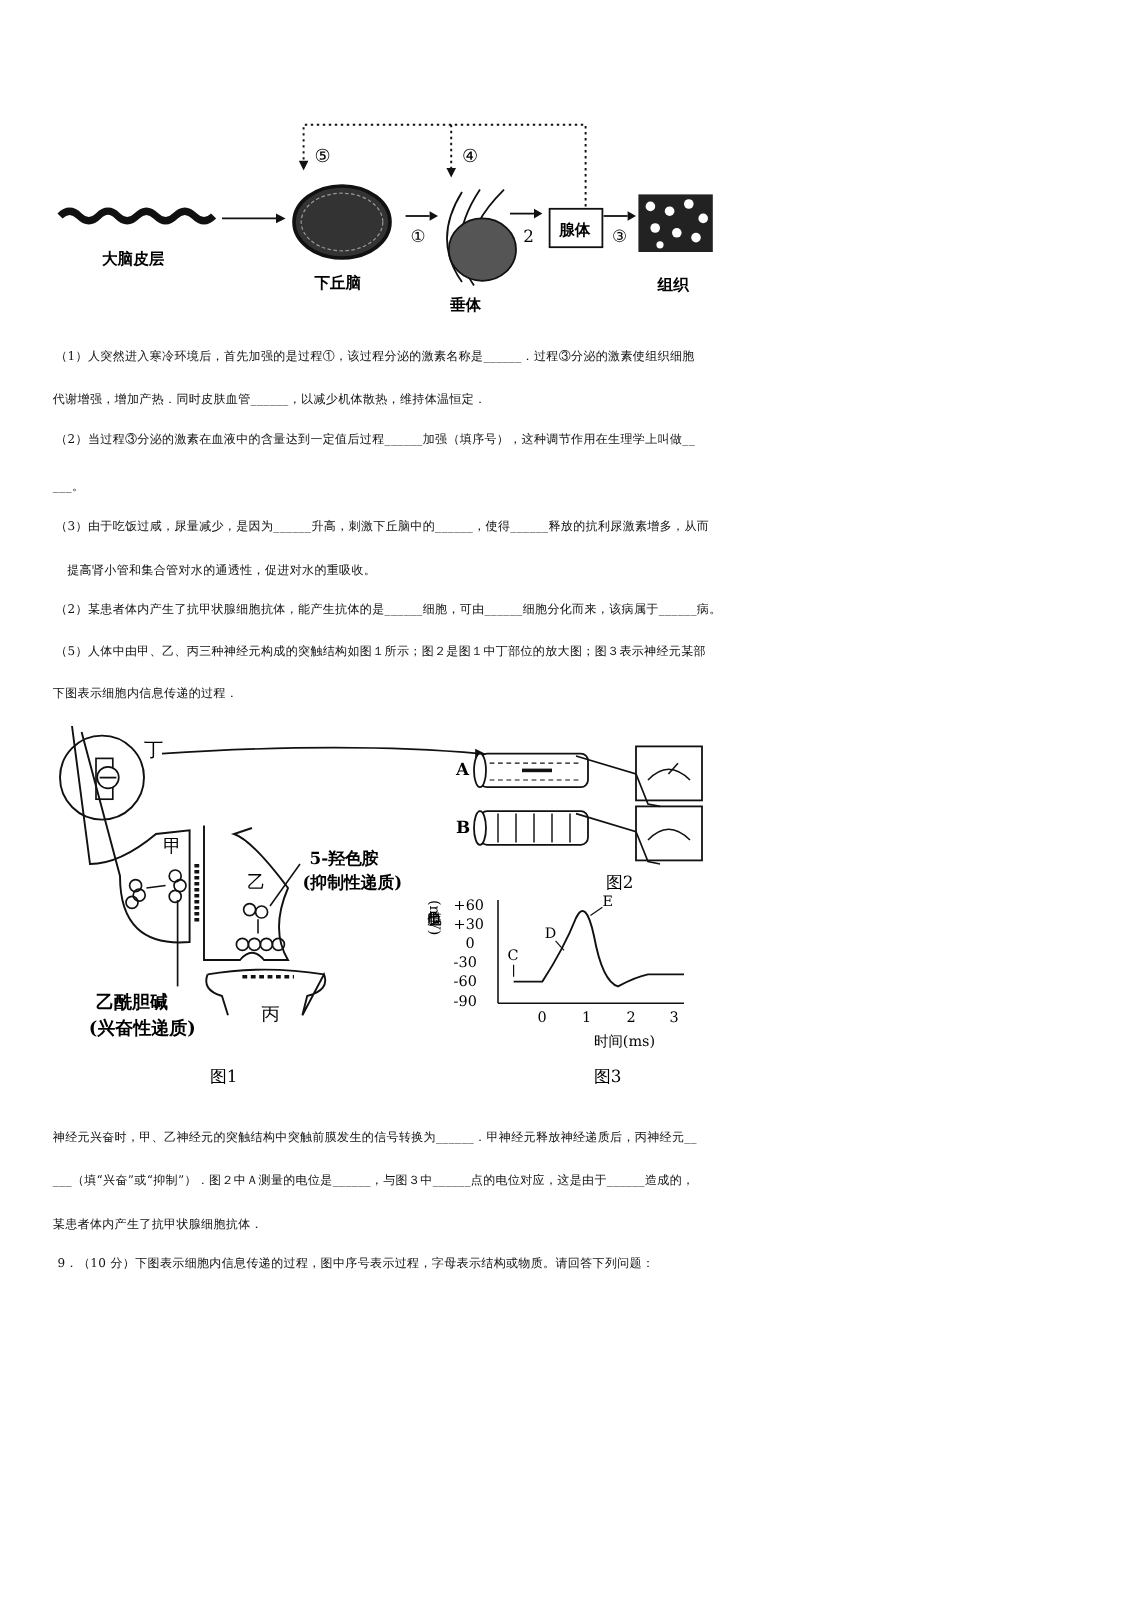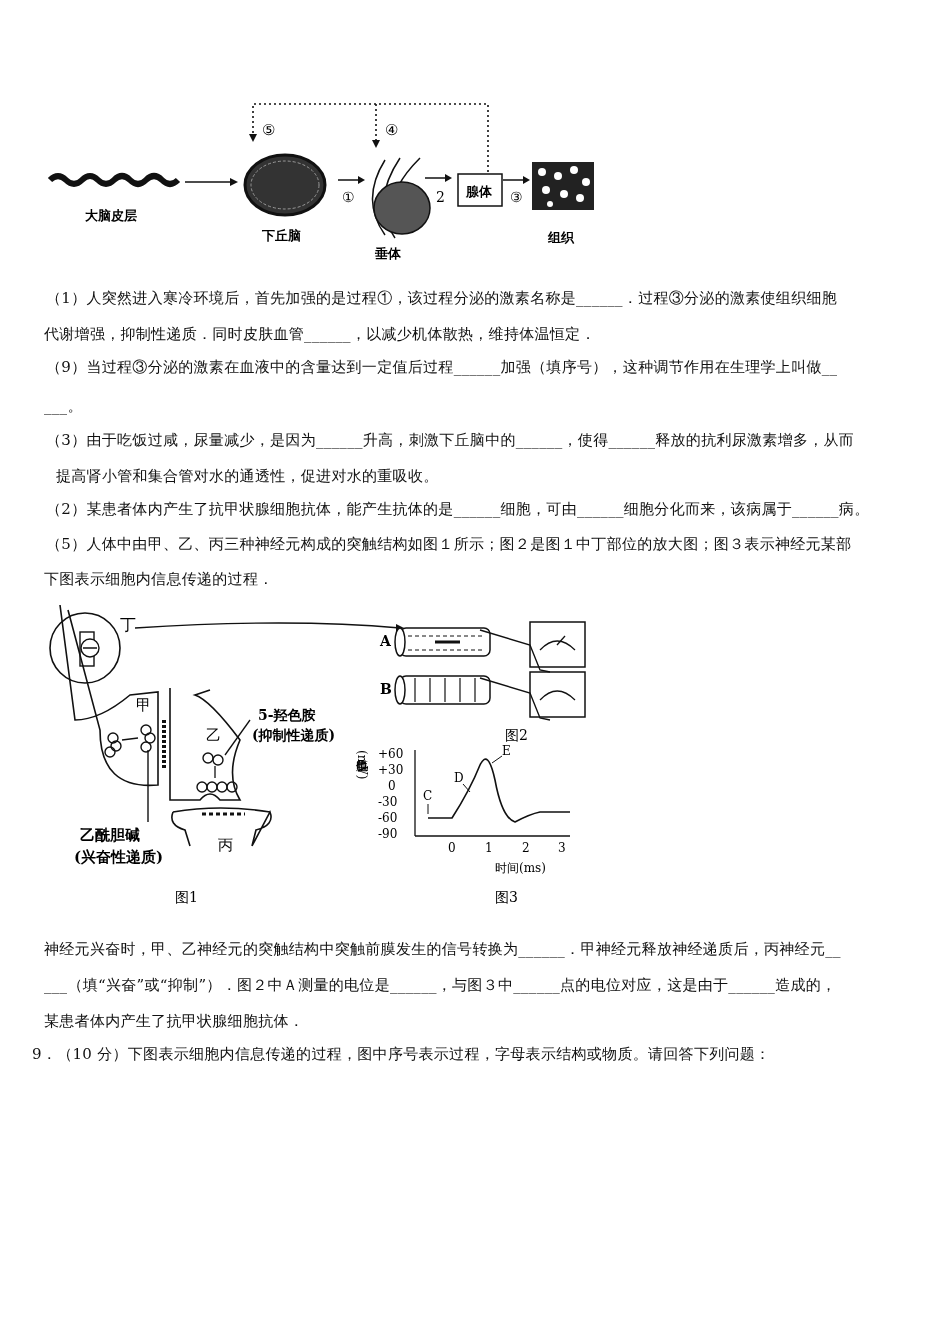--- a/index.html
+++ b/index.html
@@ -1,18 +1,18 @@
 <!DOCTYPE html>
 <html><head>
 <meta charset="utf-8">
 <style>
   html,body{margin:0;padding:0;background:#fff;}
   body{width:950px;height:1344px;position:relative;overflow:hidden;font-family:"DejaVu Serif","Liberation Serif",serif;color:#111;}
   .fig1{position:absolute;left:40px;top:90px;width:600px;height:180px;}
-  .p{position:absolute;left:46px;font-size:15px;line-height:20px;white-space:nowrap;letter-spacing:0.3px;}
+  .p{position:absolute;left:46px;font-size:10px;line-height:20px;white-space:nowrap;letter-spacing:0.3px;}
   .fig2{position:absolute;left:40px;top:600px;width:560px;height:315px;}
   svg text{font-family:"DejaVu Serif","Liberation Serif",serif;}
 </style>
 </head>
 <body>
 
 <svg class="fig1" viewBox="0 0 600 180">
 
   <polyline points="448,82 448,14 213,14 213,45" fill="none" stroke="#111" stroke-width="1.6" stroke-dasharray="2,3"></polyline>
   <line x1="336" y1="14" x2="336" y2="52" stroke="#111" stroke-width="1.6" stroke-dasharray="2,3"></line>
@@ -56,22 +56,22 @@
       <circle cx="546" cy="92" r="4"></circle>
     <circle cx="506" cy="100" r="4"></circle>
       <circle cx="524" cy="104" r="4"></circle>
       <circle cx="540" cy="108" r="4"></circle>
       <circle cx="510" cy="114" r="3"></circle>
   </g>
   <text x="508" y="152" font-size="13" font-weight="bold">组织</text>
 </svg>
 
 <div class="p" style="top:288px">（1）人突然进入寒冷环境后，首先加强的是过程①，该过程分泌的激素名称是______．过程③分泌的激素使组织细胞</div>
-<div class="p" style="top:324px;left:44px">代谢增强，抑制性递质．同时皮肤血管______，以减少机体散热，维持体温恒定．</div>
-<div class="p" style="top:357px">（9）当过程③分泌的激素在血液中的含量达到一定值后过程______加强（填序号），这种调节作用在生理学上叫做__</div>
+<div class="p" style="top:324px;left:44px">代谢增强，增加产热．同时皮肤血管______，以减少机体散热，维持体温恒定．</div>
+<div class="p" style="top:357px">（2）当过程③分泌的激素在血液中的含量达到一定值后过程______加强（填序号），这种调节作用在生理学上叫做__</div>
 <div class="p" style="top:396px;left:44px">___。</div>
 <div class="p" style="top:430px">（3）由于吃饭过咸，尿量减少，是因为______升高，刺激下丘脑中的______，使得______释放的抗利尿激素增多，从而</div>
 <div class="p" style="top:466px;left:56px">提高肾小管和集合管对水的通透性，促进对水的重吸收。</div>
 <div class="p" style="top:499px">（2）某患者体内产生了抗甲状腺细胞抗体，能产生抗体的是______细胞，可由______细胞分化而来，该病属于______病。</div>
 <div class="p" style="top:534px">（5）人体中由甲、乙、丙三种神经元构成的突触结构如图１所示；图２是图１中丁部位的放大图；图３表示神经元某部</div>
 <div class="p" style="top:569px;left:44px">下图表示细胞内信息传递的过程．</div>
 
 <svg class="fig2" viewBox="0 0 560 315">
 
   <g>
@@ -167,13 +167,13 @@
     <text x="482" y="252" font-size="12">2</text>
     <text x="518" y="252" font-size="12">3</text>
     <text x="455" y="272" font-size="12">时间(ms)</text>
     <text x="455" y="302" font-size="14">图3</text>
   </g>
 </svg>
 
 <div class="p" style="top:939px;left:44px">神经元兴奋时，甲、乙神经元的突触结构中突触前膜发生的信号转换为______．甲神经元释放神经递质后，丙神经元__</div>
 <div class="p" style="top:975px;left:44px">___（填“兴奋”或“抑制”）．图２中Ａ测量的电位是______，与图３中______点的电位对应，这是由于______造成的，</div>
 <div class="p" style="top:1011px;left:44px">某患者体内产生了抗甲状腺细胞抗体．</div>
-<div class="p" style="top:1044px;left:32px">9．（10 分）下图表示细胞内信息传递的过程，图中序号表示过程，字母表示结构或物质。请回答下列问题：</div>
+<div class="p" style="top:1044px;left:48px">9．（10 分）下图表示细胞内信息传递的过程，图中序号表示过程，字母表示结构或物质。请回答下列问题：</div>
 
 </body></html>

